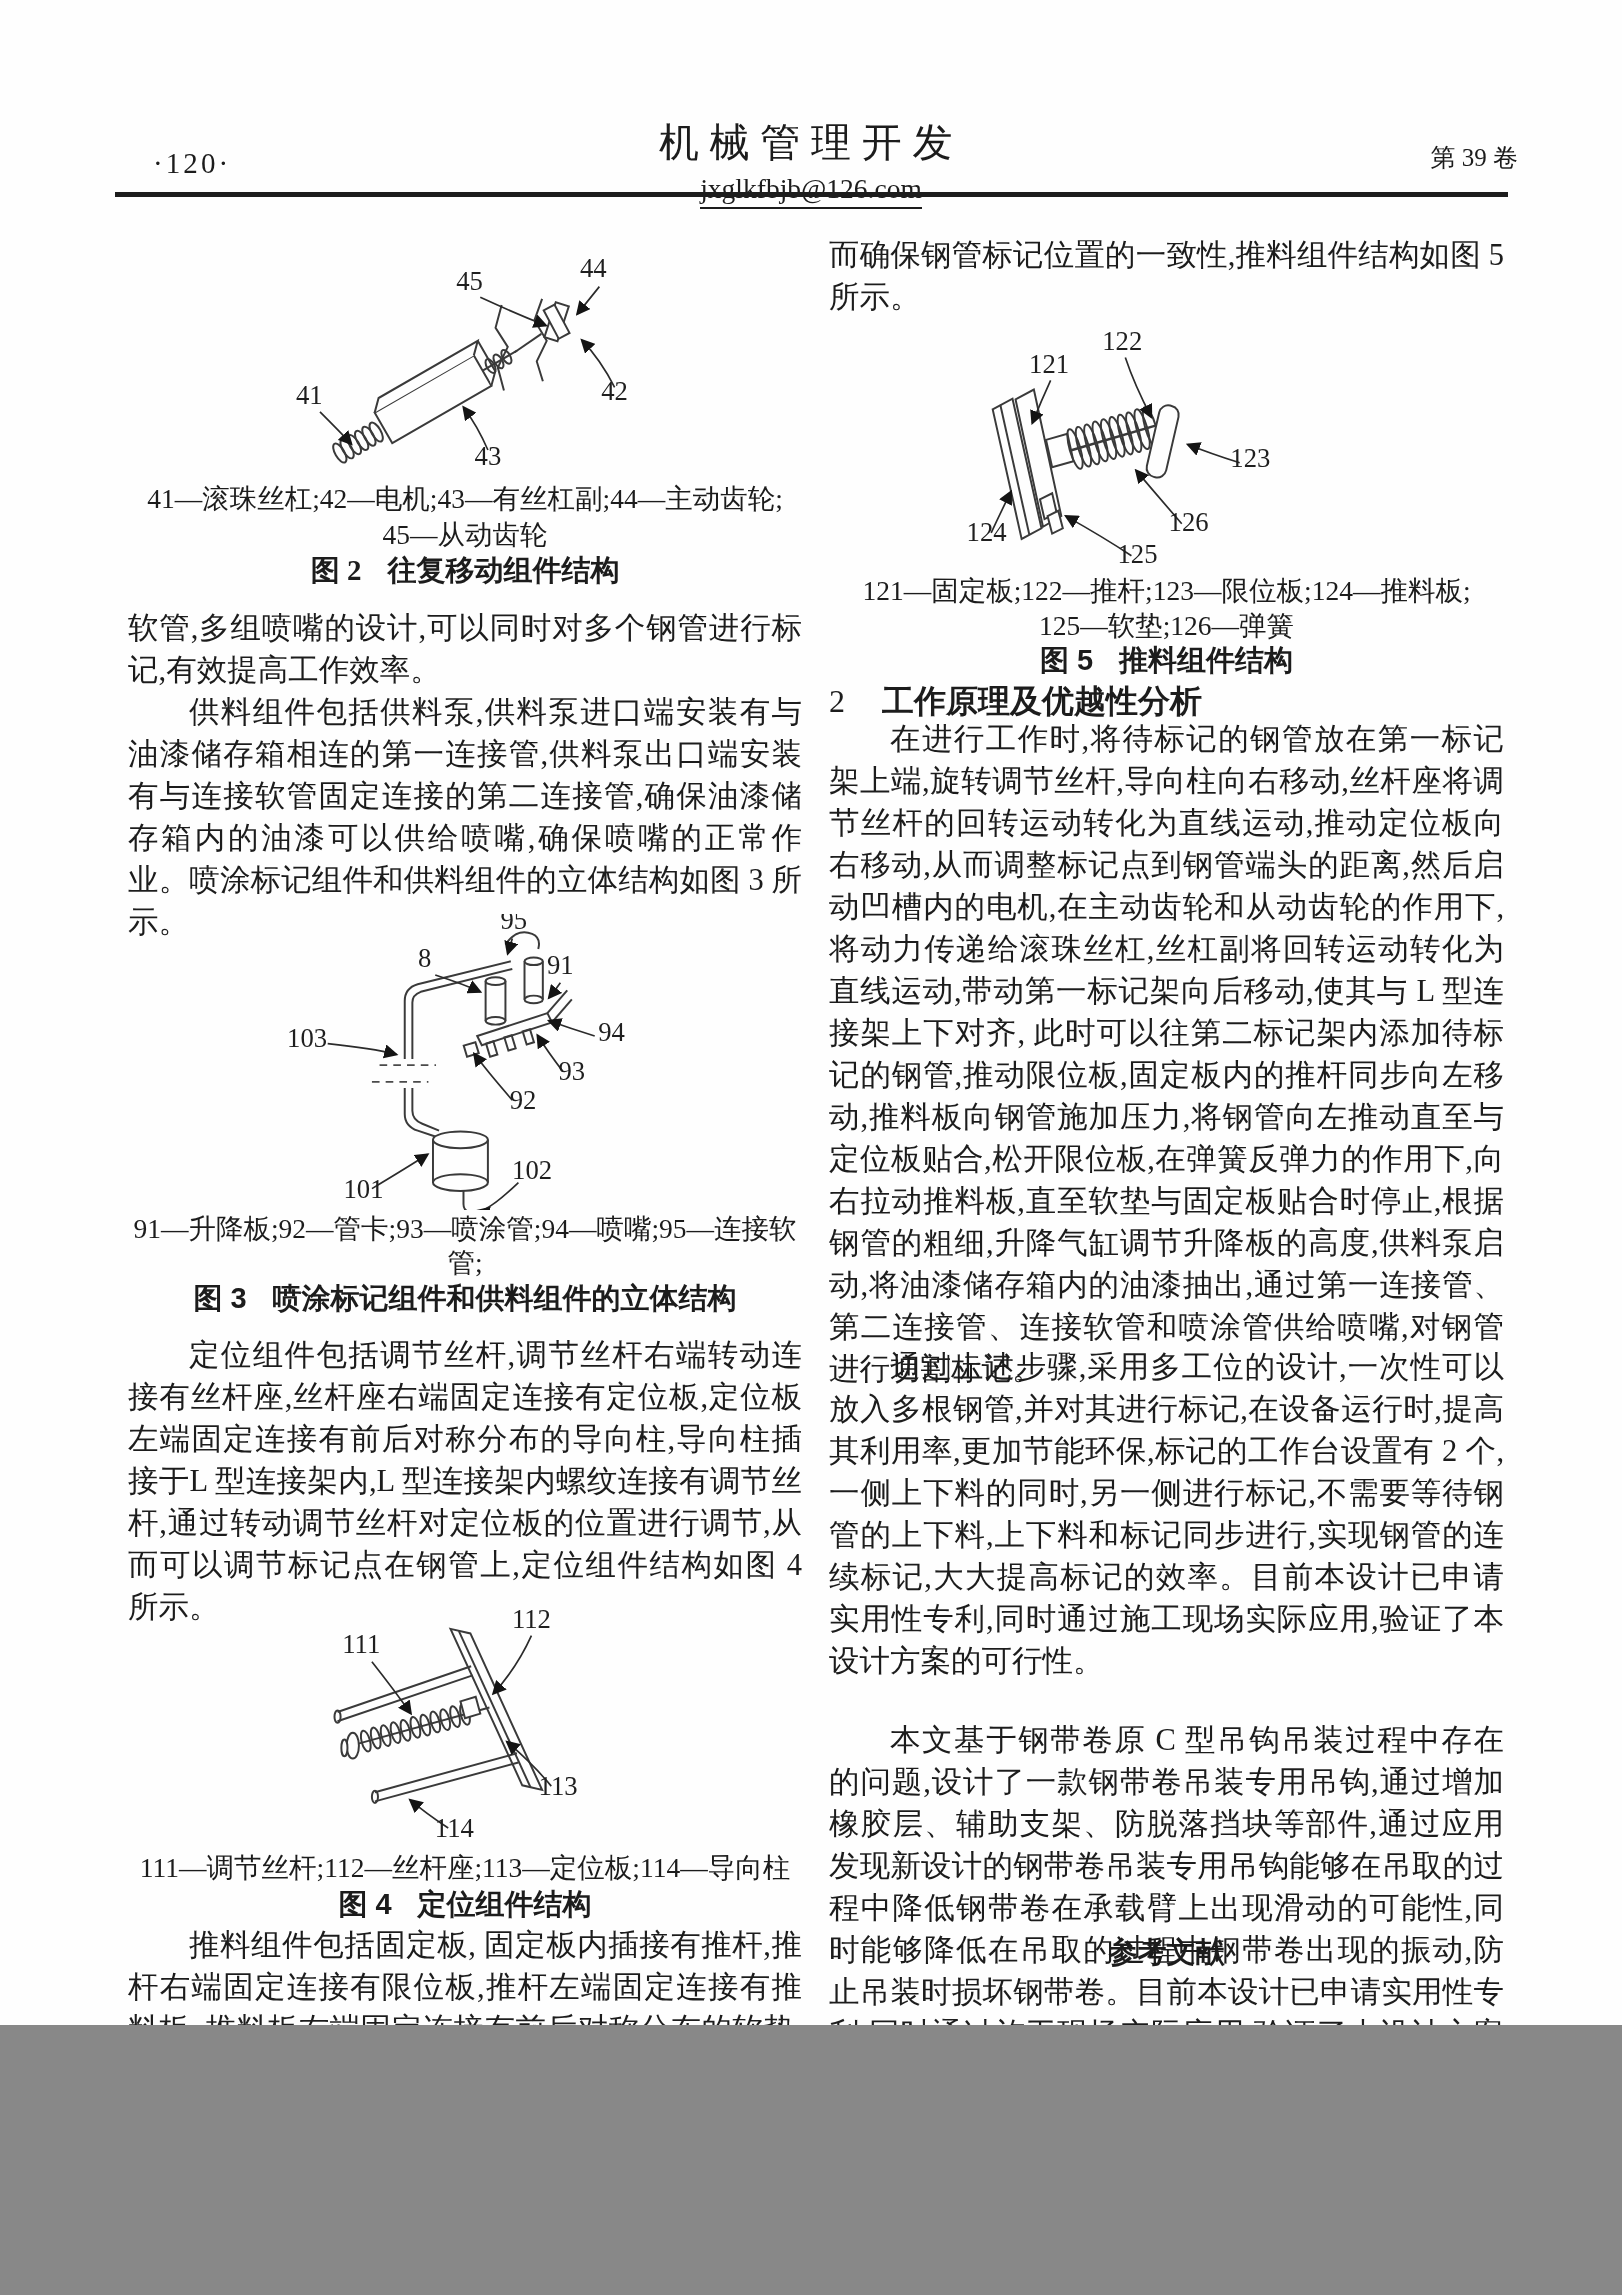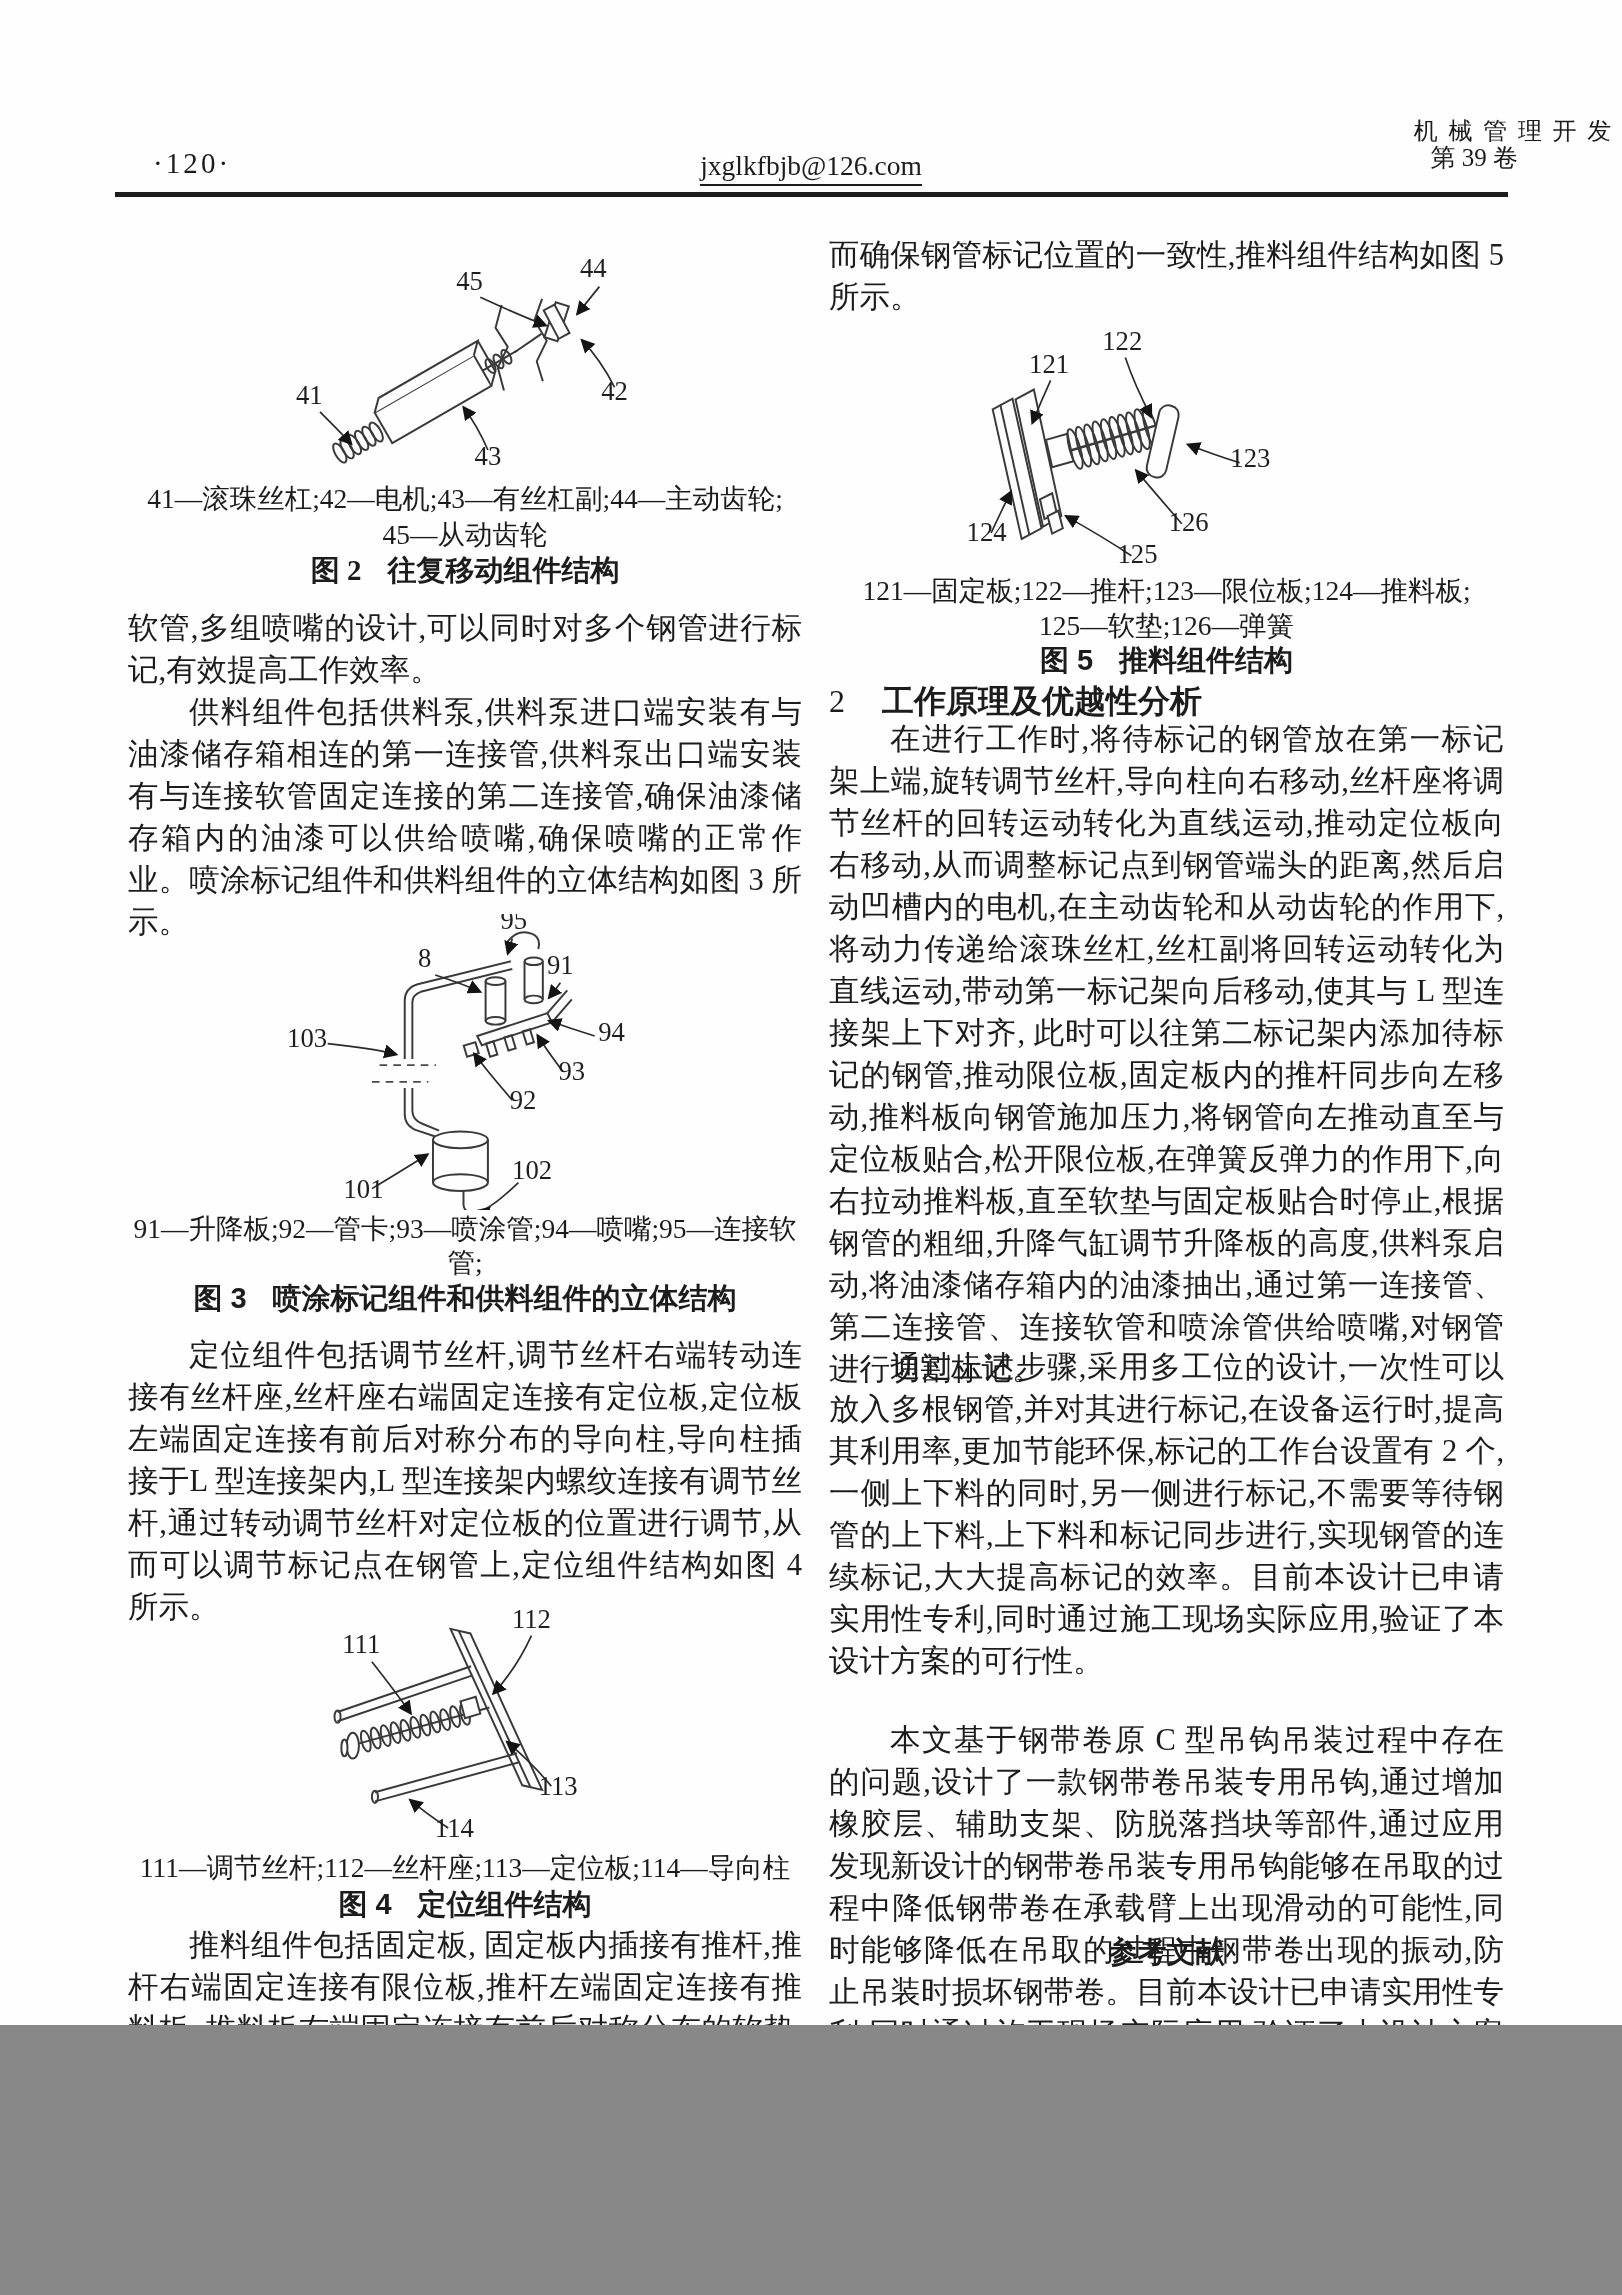--- a/index.html
+++ b/index.html
@@ -2,21 +2,21 @@
 <html style="font-size:12.2px"><head>
 <meta charset="utf-8">
 <style>
   html,body{margin:0;padding:0;background:#888;}
   .page{position:relative;width:1622px;height:2025px;background:#fefefe;color:#1c1c1c;
         font-family:"Liberation Serif","DejaVu Serif",serif;overflow:hidden;padding-left:12px;}
   .abs{position:absolute;}
   
   .pageno{left:153px;top:147px;font-size:29px;letter-spacing:3.1px;}
   .jhead{left:0;top:115px;width:1622px;text-align:center;}
-  .jtitle{font-size:24px;letter-spacing:10.7px;text-align:right;}
+  .jtitle{font-size:40px;letter-spacing:10.7px;}
   .jemail{font-size:27.5px;display:inline-block;border-bottom:2.3px solid #1c1c1c;padding-bottom:1.5px;margin-top:3.1px;}
   .volume{right:116px;top:141px;font-size:25px;text-align:center;}
   .rule{left:115px;top:192px;width:1393px;height:5.3px;background:#1d1d1d;}
   
   .para{font-size:30.5px;line-height:42px;text-align:justify;text-justify:inter-character;
         word-break:break-all;width:674px;}
   .ind{text-indent:61px;}
   .lcol{left:128px;}
   .rcol{left:829px;}
   .figcap{width:674px;text-align:center;font-size:27.5px;line-height:34px;}

